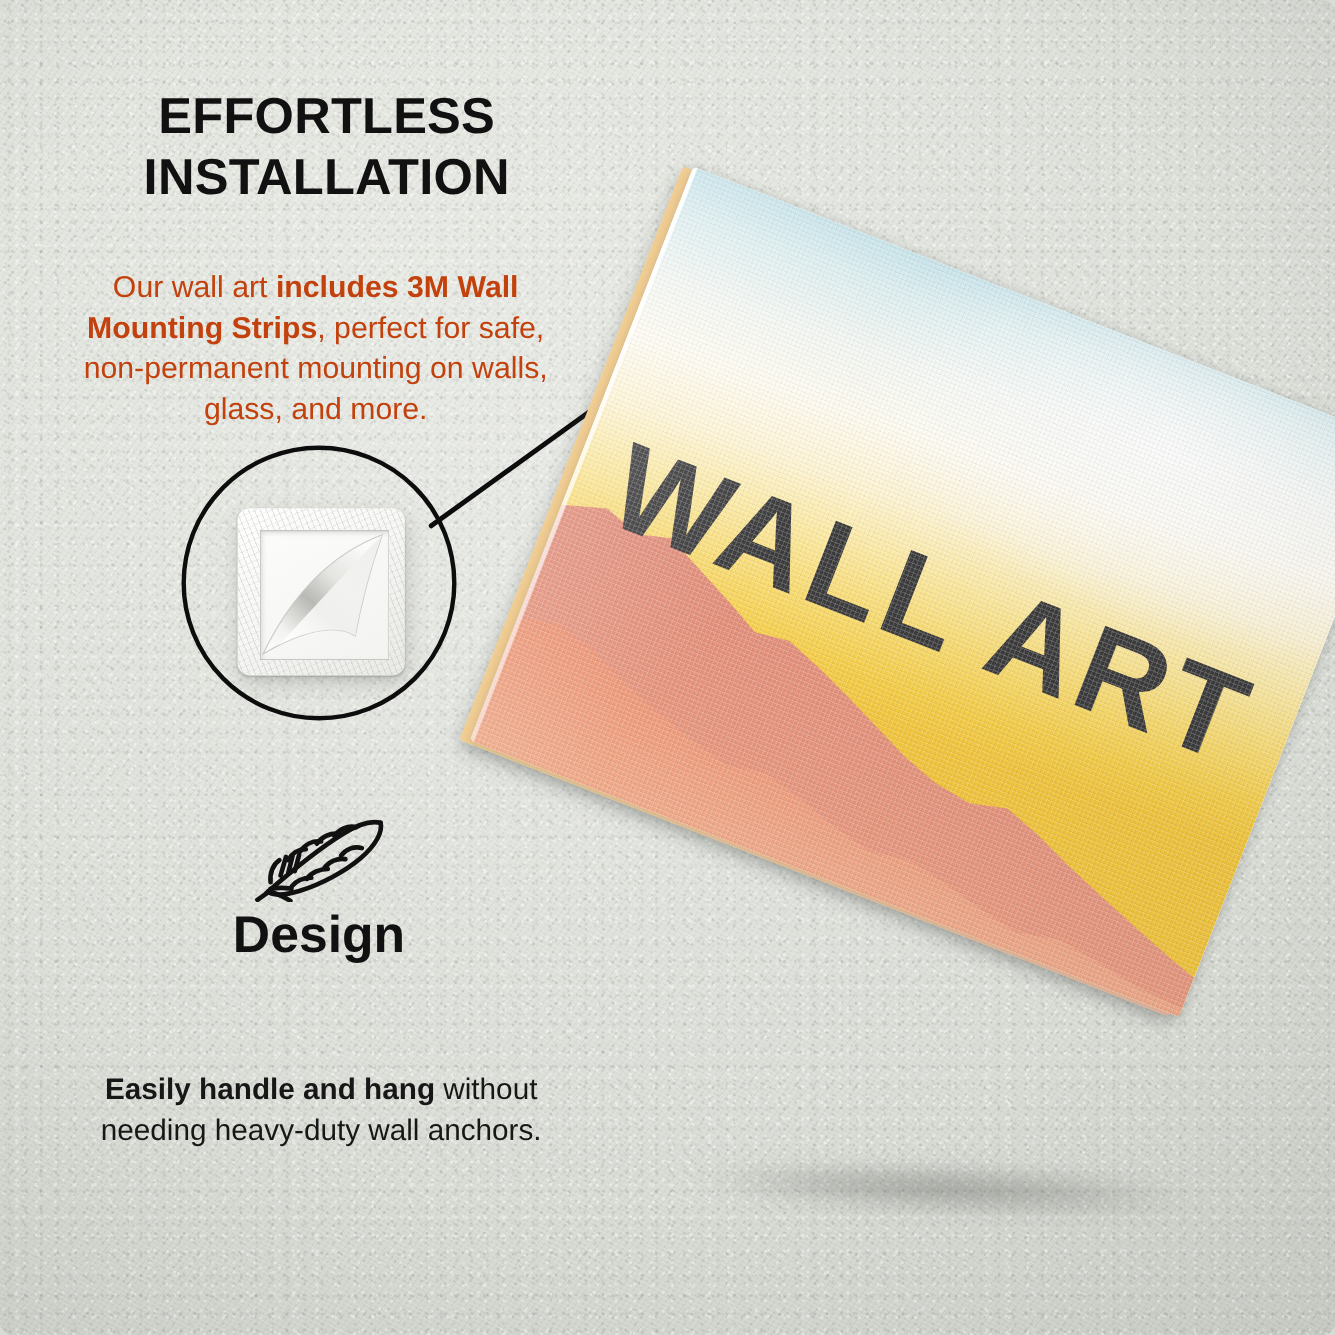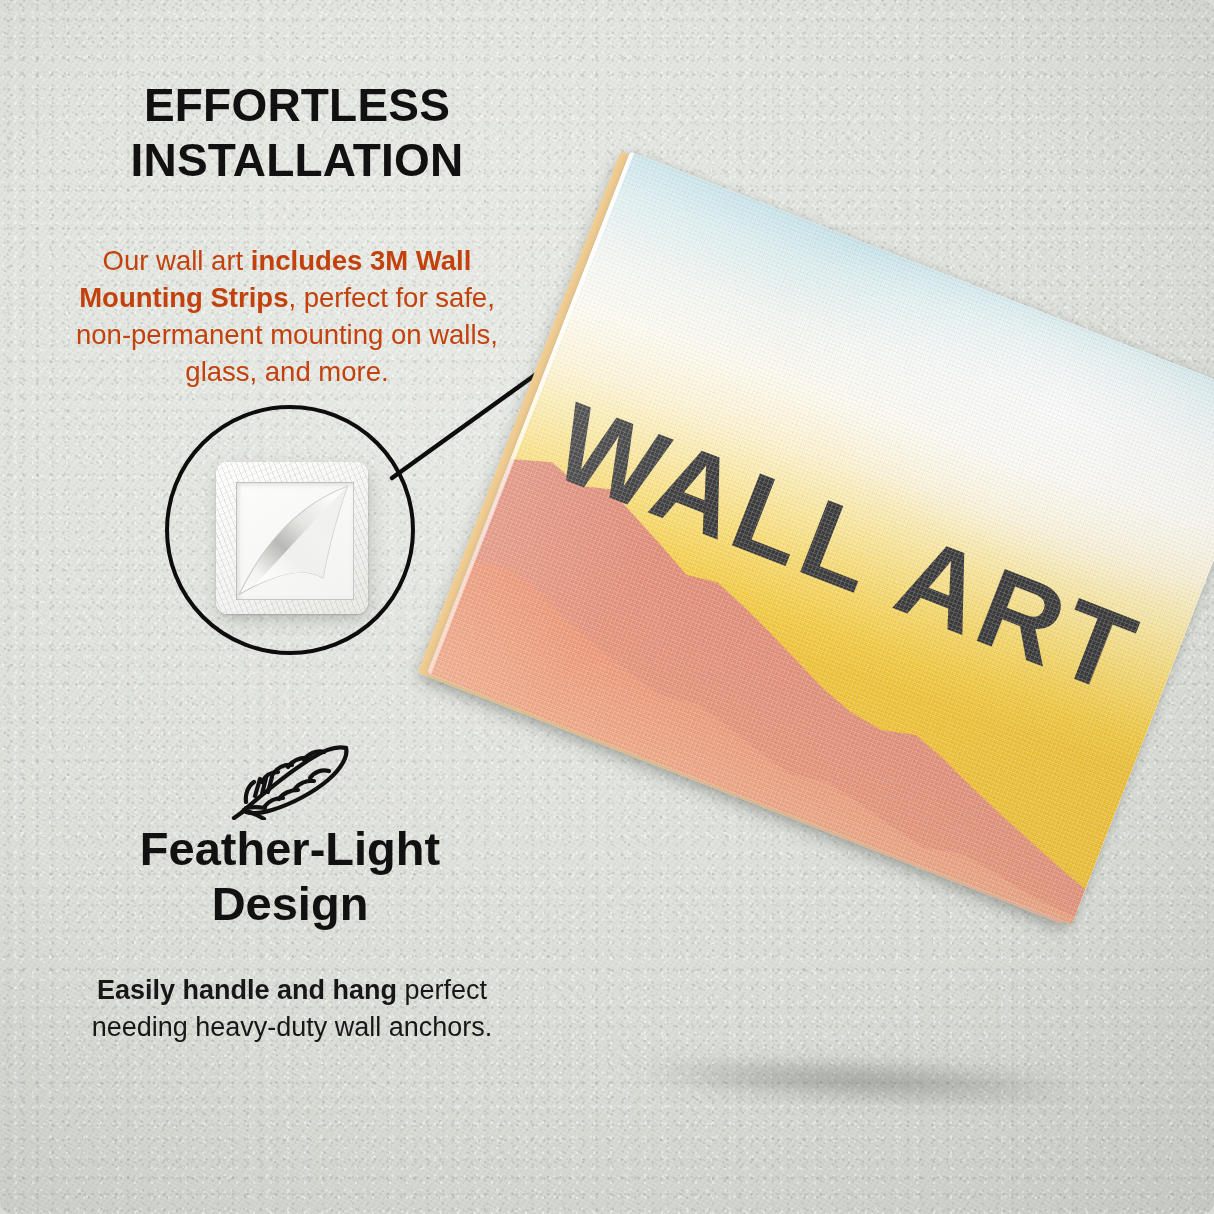--- a/index.html
+++ b/index.html
@@ -345,26 +345,25 @@
       <path d="M38 40 L 34 56"></path>
       <path d="M44 39 L 40 54"></path>
       <path d="M26 44 C 20 48, 17 56, 18 64"></path>
       <path d="M16 72 C 22 74, 30 77, 36 81"></path>
       <path d="M18 70 C 24 69, 31 69, 37 70"></path>
       <path d="M16 73 L 6 80"></path>
     </g>
   </svg>
 
   <div class="subhead">
-    <span>Feather-Light</span>
     <span class="l2">Design</span>
   </div>
 
   <div class="caption">
-    <b>Easily handle and hang</b><span> perfect needing heavy-duty wall anchors.</span>
+    <b>Easily handle and hang</b><span> without needing heavy-duty wall anchors.</span>
   </div>
 
   <div class="canvas-shadow"></div>
 
   <div class="canvas-assembly">
     <div class="canvas-depth"></div>
     <div class="canvas-face">
       <div class="sky"></div>
       <div class="sky-glow"></div>
 

